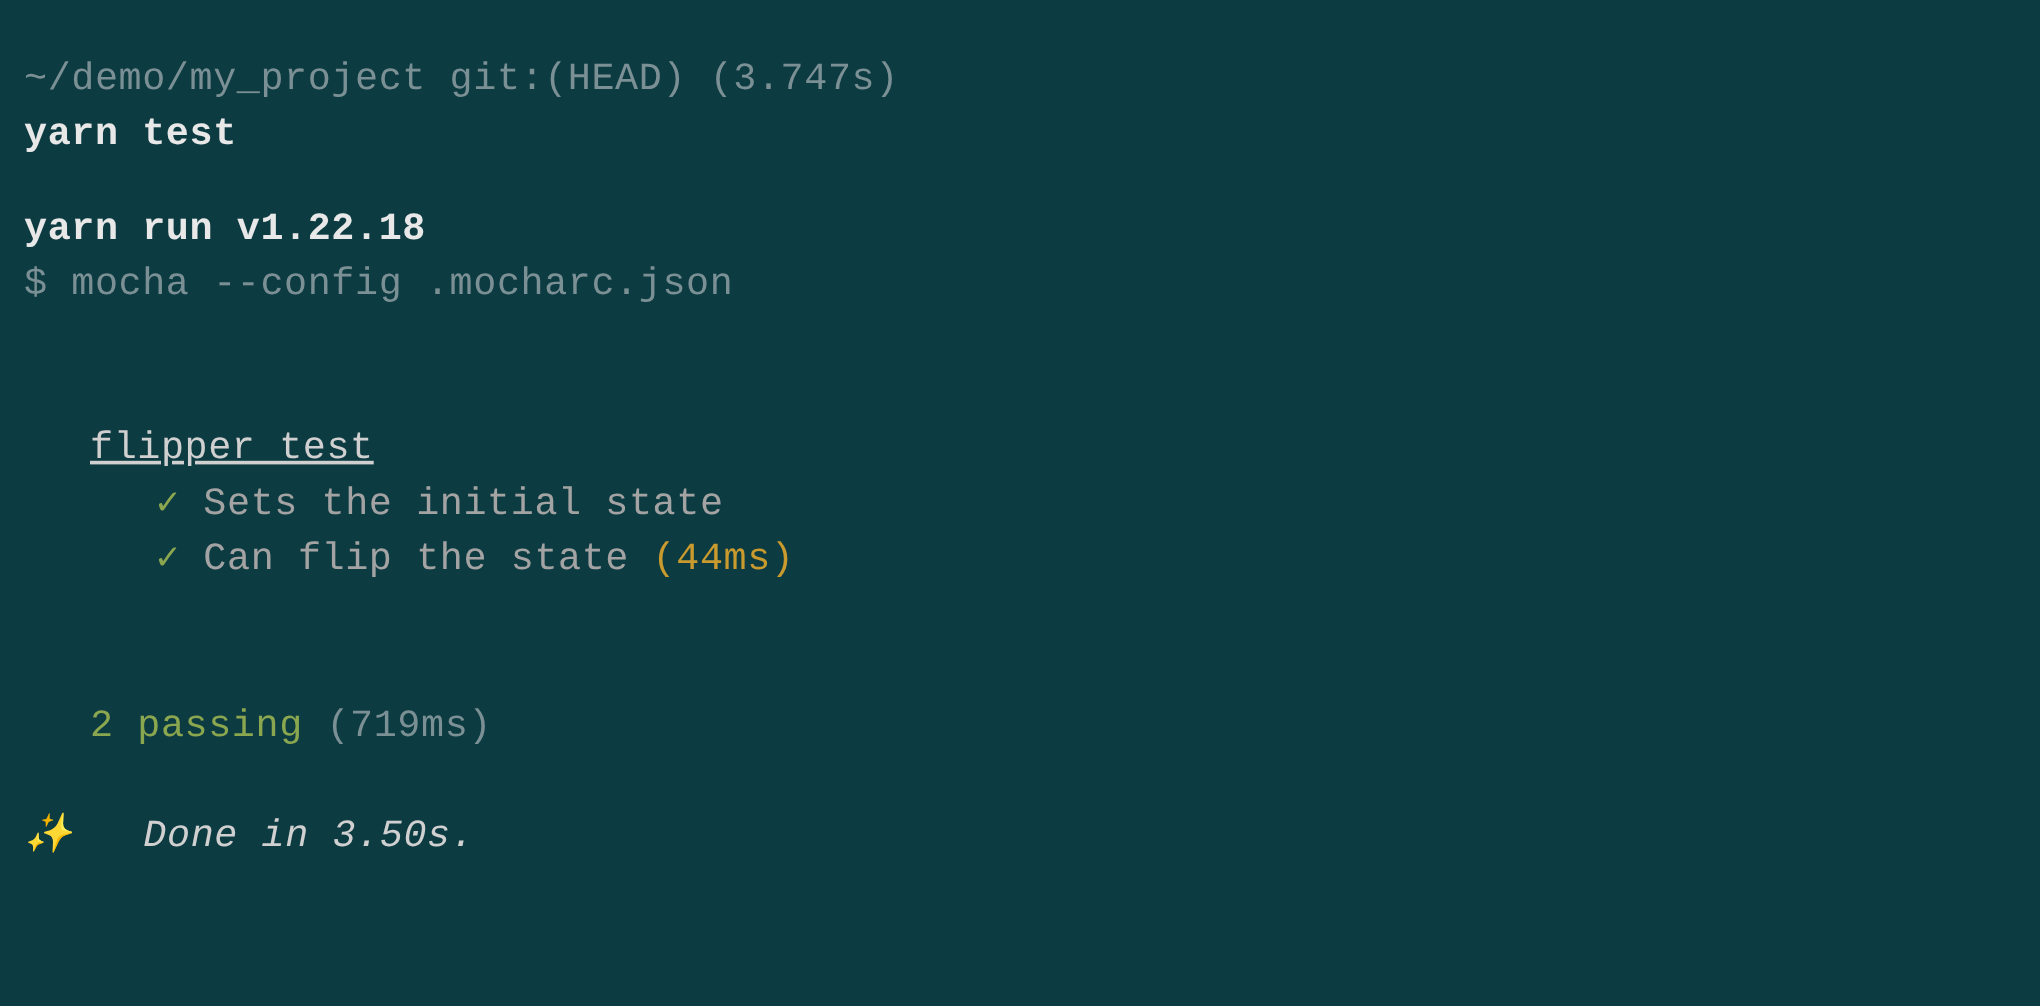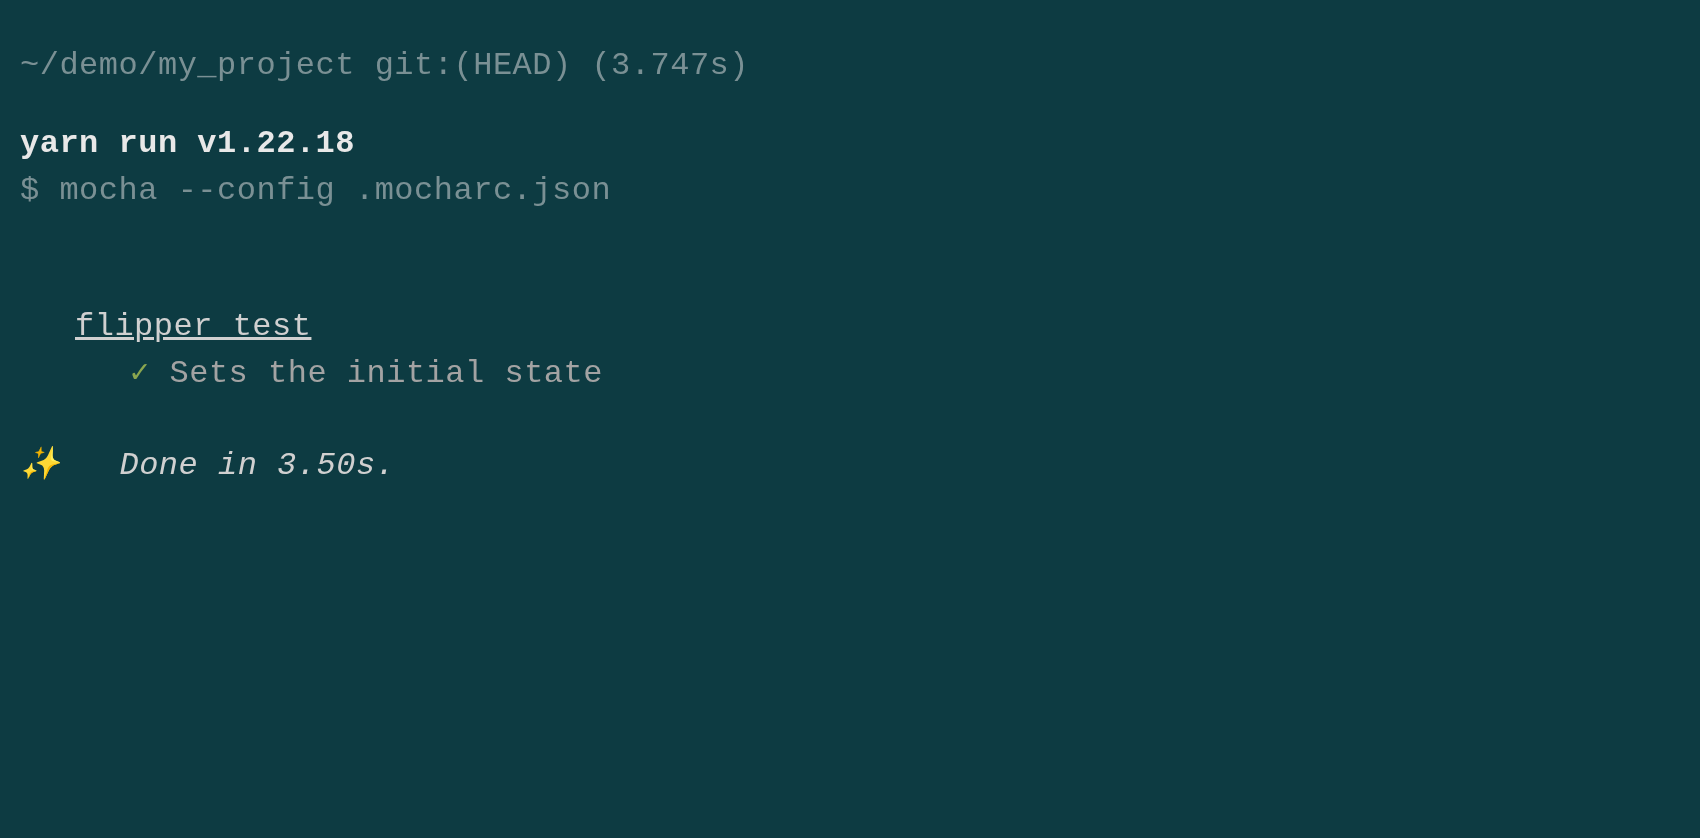--- a/index.html
+++ b/index.html
@@ -76,33 +76,42 @@
       color: #d0d0d0;
     }
   </style>
 </head>
 <body>
 
 <div>
   <div class="prompt-line">
     <span>~/demo/my_project</span> <span>git:(HEAD)</span> <span>(3.747s)</span>
   </div>
+  <div class="command-line">
+    <span>yarn test</span>
+  </div>
 
   <div class="yarn-version">
     <span>yarn run v1.22.18</span>
   </div>
   <div class="mocha-cmd">
     <span class="dollar">$</span> <span>mocha --config .mocharc.json</span>
   </div>
 
   <div class="suite-name">
     <span>flipper test</span>
   </div>
 
   <div class="test-line">
     <span class="checkmark">✓</span> <span class="test-name">Sets the initial state</span>
   </div>
+  <div class="test-line">
+    <span class="checkmark">✓</span> <span class="test-name">Can flip the state</span> <span class="test-duration">(44ms)</span>
+  </div>
 
+  <div class="summary-line">
+    <span class="passing">2 passing</span> <span class="total-duration">(719ms)</span>
+  </div>
 
   <div class="done-line">
     <span class="sparkles">✨</span>&nbsp;&nbsp;&nbsp;<span class="done-text">Done in 3.50s.</span>
   </div>
 </div>
 
 </body></html>

